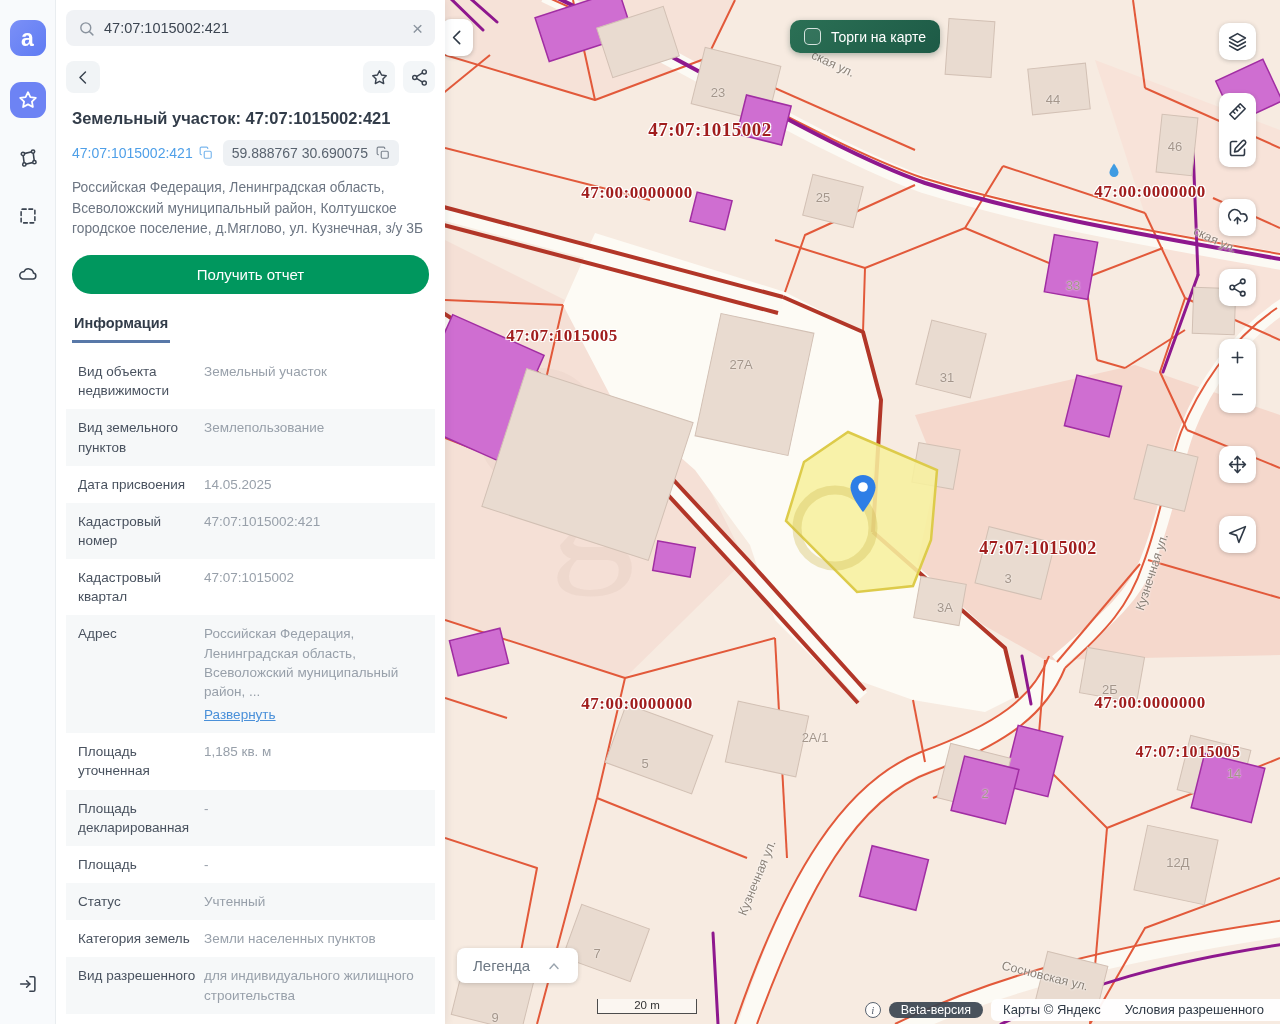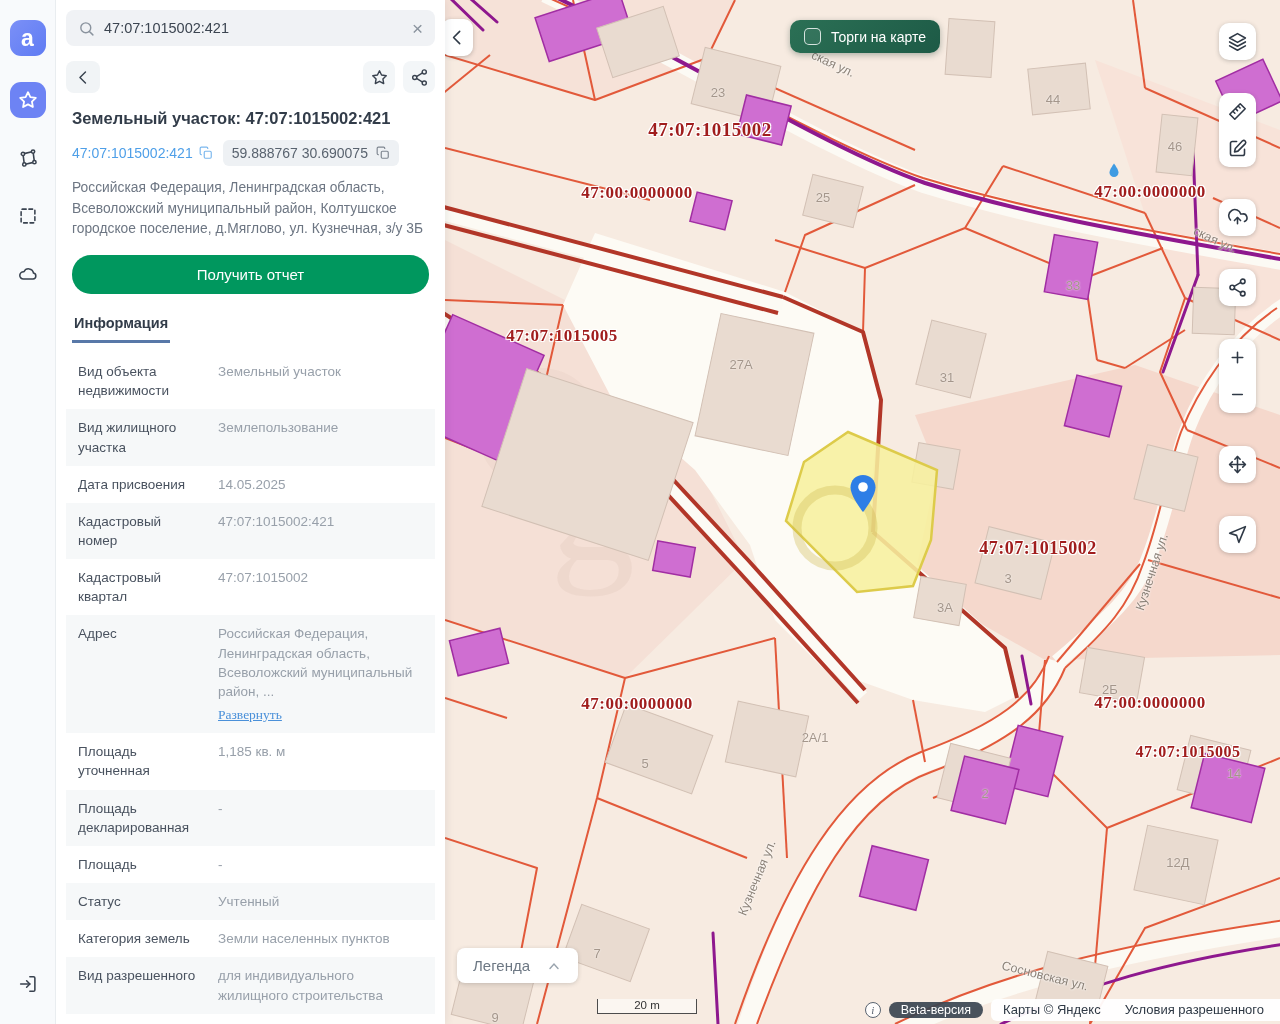--- a/index.html
+++ b/index.html
@@ -29,25 +29,25 @@
   .title { font-size:16.5px; font-weight:bold; color:#323c49; margin:0 6px 12px; }
   .chips { display:flex; align-items:center; gap:10px; margin:0 6px 12px; }
   .chip-link { color:#4e9fe8; font-size:14px; display:flex; gap:6px; align-items:center; cursor:pointer; }
   .chip-gray { background:#eef1f4; border-radius:6px; padding:5px 9px; color:#59636f; font-size:14px; display:flex; gap:8px; align-items:center; }
   .cic { width:14px; height:14px; stroke:currentColor; fill:none; stroke-width:2; opacity:.75; cursor:pointer; }
   .addr { color:#6d7683; font-size:13.8px; line-height:1.5; margin:0 6px 15px; }
   .report { display:block; width:calc(100% - 12px); margin:0 6px 17px; background:var(--accent-green,#00975e); color:#fff; text-align:center; padding:11px 0; border-radius:19px; font-size:15px; border:0; cursor:pointer; font-family:inherit; }
   .tabs { margin:0 6px; }
   .tab { display:inline-block; font-size:14.5px; font-weight:bold; color:#323c49; padding:4px 2px 9px; border-bottom:3px solid #5878a8; cursor:pointer; }
   .itable { margin-top:10px; }
-  .irow { display:flex; padding:9px 12px; gap:14px; }
+  .irow { display:flex; padding:9px 12px; }
   .irow.alt { background:#f6f8f9; }
   .ilabel { width:126px; flex:none; color:#49525f; font-size:13.5px; line-height:1.42; }
   .ivalue { flex:1; color:#98a0aa; font-size:13.5px; line-height:1.42; }
-  .expand { display:inline-block; margin-top:4px; color:#4a90d9; text-decoration:underline; cursor:pointer; font-size:13.5px;font-family:Liberation Serif, serif; }
+  .expand { display:inline-block; margin-top:4px; color:#4a90d9; text-decoration:underline; cursor:pointer; font-size:13.5px; }
 
   
   .map { flex:1; position:relative; overflow:hidden; background:#f7ebe1; cursor:grab; }
   .scene { position:absolute; left:0; top:0; }
   .labels { position:absolute; inset:0; pointer-events:none; z-index:2; }
   .qlabel { position:absolute; transform:translate(-50%,-50%); font-family:"Liberation Serif",serif; font-weight:bold; color:var(--label-red,#a01d1d); white-space:nowrap; letter-spacing:.5px;
             text-shadow:-1px -1px 0 #fff,1px -1px 0 #fff,-1px 1px 0 #fff,1px 1px 0 #fff,0 0 3px #fff; }
   .bnum { position:absolute; transform:translate(-50%,-50%); font-size:13px; color:#a4968b; white-space:nowrap; text-shadow:0 0 2px rgba(255,255,255,.85); }
   .street { position:absolute; font-size:12.5px; color:#8b8177; white-space:nowrap; text-shadow:0 0 2px #fff,0 0 3px #fff; }
 
@@ -176,21 +176,21 @@
   </div>
 
   <div class="itable">
       <div class="irow">
         <div class="ilabel">Вид объекта недвижимости</div>
         <div class="ivalue">
           <div>Земельный участок</div>
         </div>
       </div>
       <div class="irow alt">
-        <div class="ilabel">Вид жилищного участка</div>
+        <div class="ilabel">Вид земельного пунктов</div>
         <div class="ivalue">
           <div>Землепользование</div>
         </div>
       </div>
       <div class="irow">
         <div class="ilabel">Дата присвоения</div>
         <div class="ivalue">
           <div>14.05.2025</div>
         </div>
       </div>

